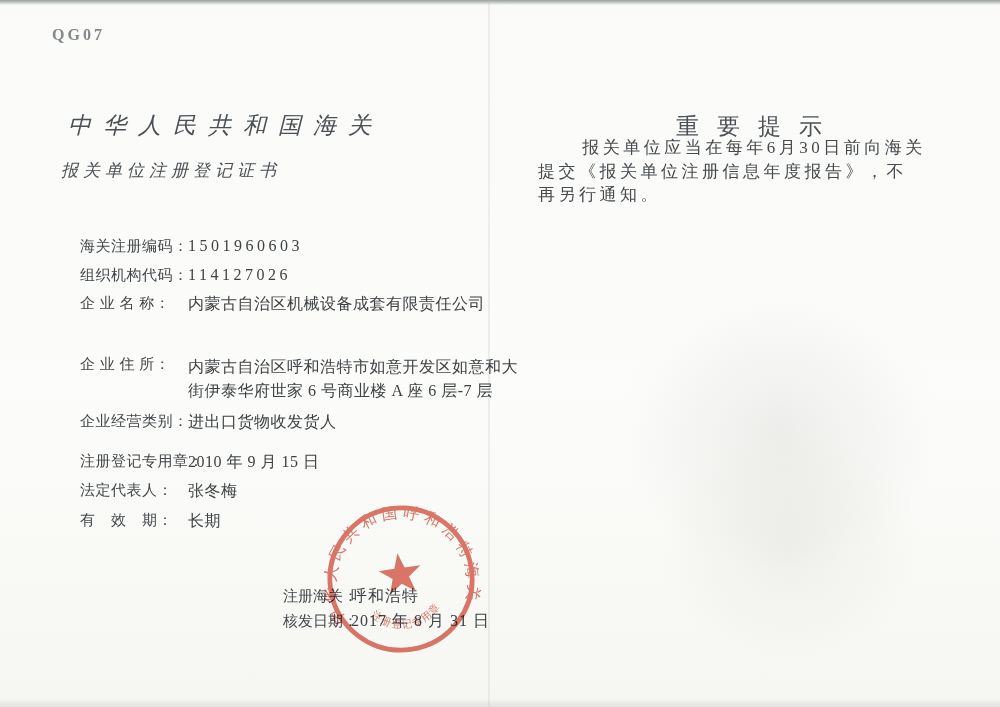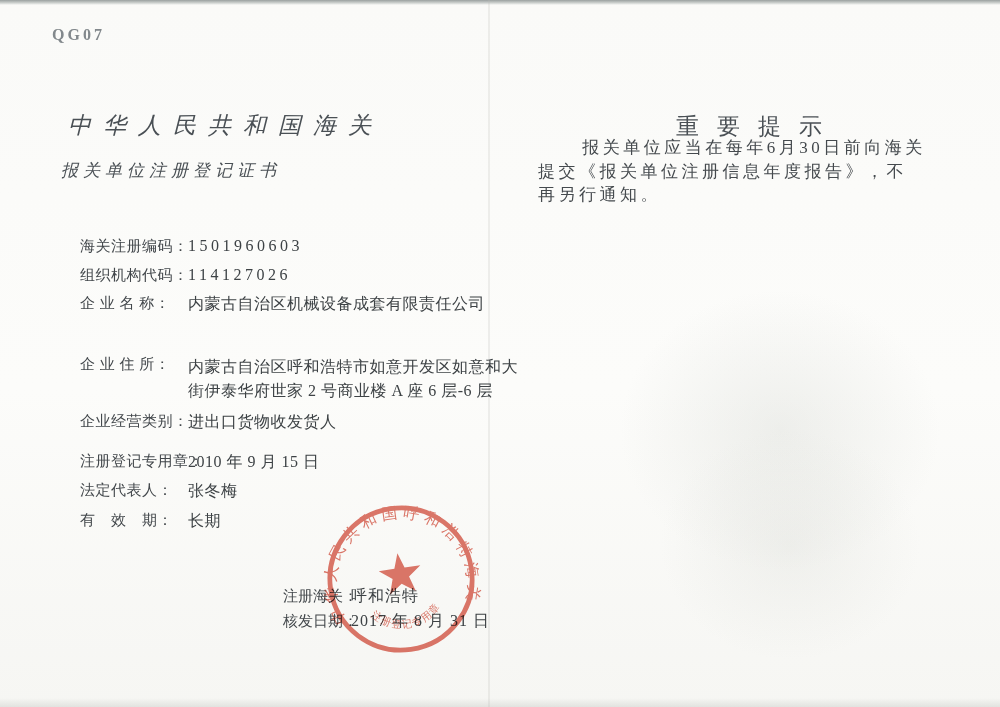--- a/index.html
+++ b/index.html
@@ -113,21 +113,21 @@
     <span class="field-value value-num">114127026</span>
   </div>
 
   <div class="field-row" style="top:294px">
     <span class="field-label">企 业 名 称：</span>
     <span class="field-value">内蒙古自治区机械设备成套有限责任公司</span>
   </div>
 
   <div class="field-row" style="top:355px">
     <span class="field-label">企 业 住 所：</span>
-    <span class="field-value address-value">内蒙古自治区呼和浩特市如意开发区如意和大街伊泰华府世家 2 号商业楼 A 座 6 层-6 层</span>
+    <span class="field-value address-value">内蒙古自治区呼和浩特市如意开发区如意和大街伊泰华府世家 6 号商业楼 A 座 6 层-7 层</span>
   </div>
 
   <div class="field-row" style="top:412px">
     <span class="field-label">企业经营类别：</span>
     <span class="field-value">进出口货物收发货人</span>
   </div>
 
   <div class="field-row" style="top:452px">
     <span class="field-label">注册登记专用章：</span>
     <span class="field-value">2010 年 9 月 15 日</span>

